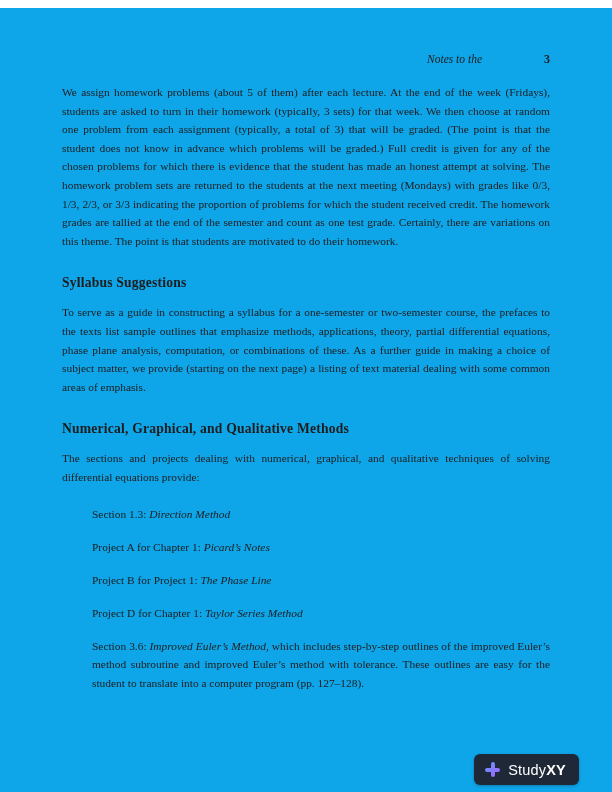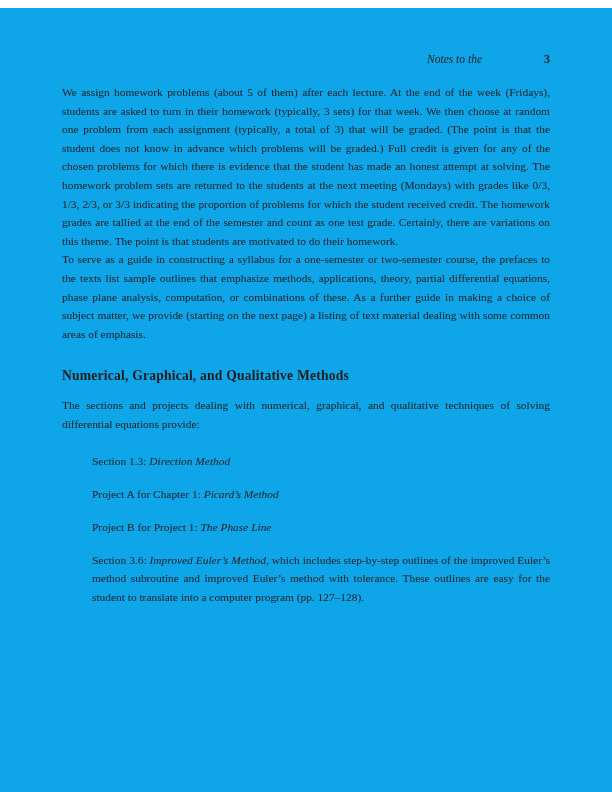--- a/index.html
+++ b/index.html
@@ -59,32 +59,38 @@
 <div class="page">
   <div class="content">
 
     <header class="running-head">
       <span class="running-title">Notes to the</span>
       <span class="page-number">3</span>
     </header>
 
     <p class="body-par">We assign homework problems (about 5 of them) after each lecture. At the end of the week (Fridays), students are asked to turn in their homework (typically, 3 sets) for that week. We then choose at random one problem from each assignment (typically, a total of 3) that will be graded. (The point is that the student does not know in advance which problems will be graded.) Full credit is given for any of the chosen problems for which there is evidence that the student has made an honest attempt at solving. The homework problem sets are returned to the students at the next meeting (Mondays) with grades like 0/3, 1/3, 2/3, or 3/3 indicating the proportion of problems for which the student received credit. The homework grades are tallied at the end of the semester and count as one test grade. Certainly, there are variations on this theme. The point is that students are motivated to do their homework.</p>
 
+    <h2 class="section-heading">Syllabus Suggestions</h2>
     <p class="body-par">To serve as a guide in constructing a syllabus for a one-semester or two-semester course, the prefaces to the texts list sample outlines that emphasize methods, applications, theory, partial differential equations, phase plane analysis, computation, or combinations of these. As a further guide in making a choice of subject matter, we provide (starting on the next page) a listing of text material dealing with some common areas of emphasis.</p>
 
     <h2 class="section-heading">Numerical, Graphical, and Qualitative Methods</h2>
     <p class="body-par">The sections and projects dealing with numerical, graphical, and qualitative techniques of solving differential equations provide:</p>
 
     <div class="list">
       <p class="list-item"><span class="li-label">Section 1.3:</span> <em class="li-title">Direction Method</em><span class="li-rest"></span></p>
 
 
-      <p class="list-item"><span class="li-label">Project A for Chapter 1:</span> <em class="li-title">Picard’s Method</em><span class="li-rest"></span></p>
+      <p class="list-item"><span class="li-label">Project A for Chapter 1:</span> <em class="li-title">Picard’s Notes</em><span class="li-rest"></span></p>
 
       <p class="list-item"><span class="li-label">Project B for Project 1:</span> <em class="li-title">The Phase Line</em><span class="li-rest"></span></p>
 
+      <p class="list-item"><span class="li-label">Project D for Chapter 1:</span> <em class="li-title">Taylor Series Method</em><span class="li-rest"></span></p>
 
       <p class="list-item"><span class="li-label">Section 3.6:</span> <em class="li-title">Improved Euler’s Method</em><span class="li-rest">, which includes step-by-step outlines of the improved Euler’s method subroutine and improved Euler’s method with tolerance. These outlines are easy for the student to translate into a computer program (pp. 127–128).</span></p>
     </div>
 
   </div>
 
+  <div class="brand-badge">
+    <span class="plus-icon"></span>
+    <span class="brand-text"><span>Study</span><b>XY</b></span>
+  </div>
 </div>
 
 </body></html>

